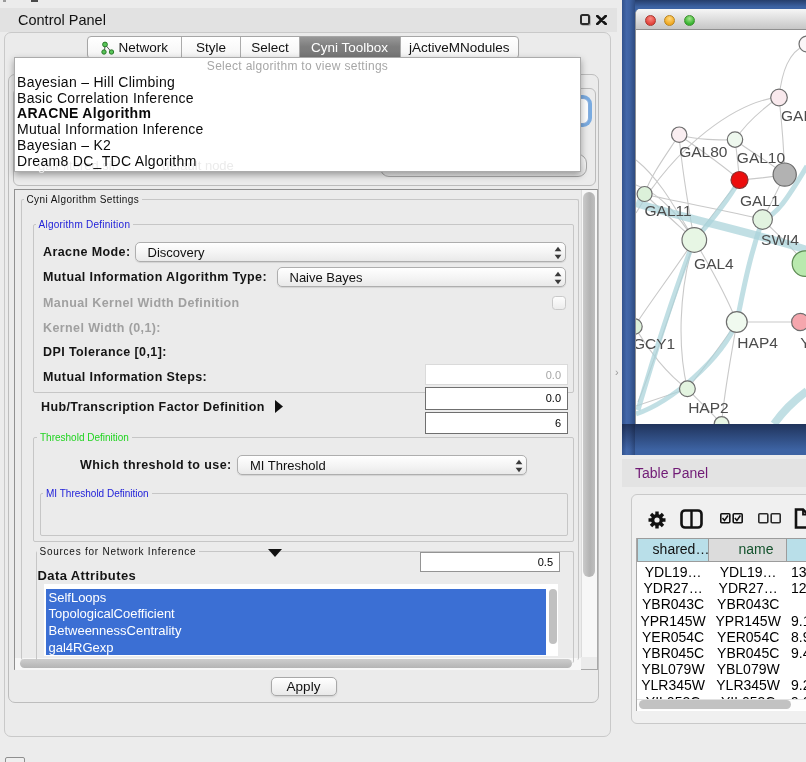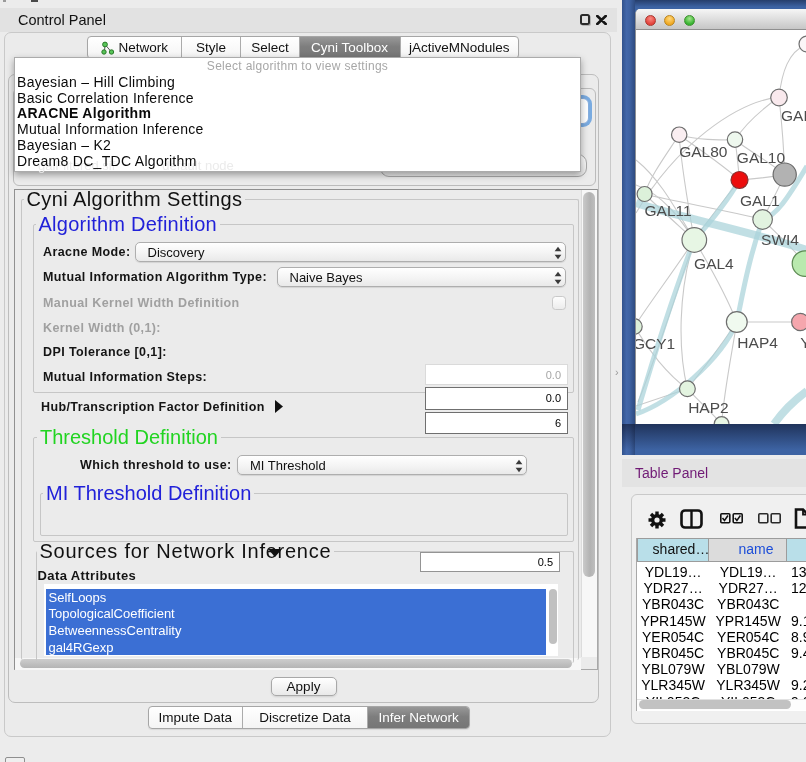--- a/index.html
+++ b/index.html
@@ -1,21 +1,21 @@
 <!DOCTYPE html>
 <html><head>
 <meta charset="utf-8">
 <style>
 * { margin:0; padding:0; box-sizing:border-box; }
 html,body { width:806px; height:762px; }
 #root { position:relative; width:806px; height:762px; background:#ececec; overflow:hidden;
   font-family:"Liberation Sans", sans-serif; }
 .abs { position:absolute; }
 .fs { position:absolute; border:1px solid #c6c6c6; border-radius:2px; }
-.fst { position:absolute; background:#ebebeb; padding:0 3px; font-size:20px; line-height:15px; white-space:nowrap; }
+.fst { position:absolute; background:#ebebeb; padding:0 3px; font-size:10px; line-height:15px; white-space:nowrap; }
 .lbl { position:absolute; font-weight:bold; font-size:12.5px; color:#141414; white-space:nowrap; letter-spacing:0.4px;}
 .combo { position:absolute; border:1px solid #aeaeae; border-radius:5px;
   background:linear-gradient(#ffffff, #f4f4f4 55%, #e9e9e9); box-shadow:0 1px 1px rgba(0,0,0,0.10);
   font-size:13px; color:#111; }
 .combo span.t { position:absolute; left:12px; top:50%; transform:translateY(-50%); white-space:nowrap; }
 .carr { position:absolute; width:8px; }
 .field { position:absolute; background:#fff; font-size:11px; color:#000; text-align:right;margin-top:47px; }
 .field span { position:absolute; right:6px; top:50%; transform:translateY(-50%); }
 .seg { position:absolute; display:flex; border:1px solid #a6a6a6; border-radius:4px;
   background:linear-gradient(#ffffff,#f4f4f4); overflow:hidden; box-shadow:0 1px 1px rgba(0,0,0,0.08); }
@@ -140,25 +140,20 @@
     </svg>
   <div class="lbl" style="left:37.5px;top:568px;font-size:13px;">Data Attributes</div>
 
   <div class="abs" style="left:44px;top:584px;width:514px;height:72px;background:#fff;"></div>
   <div class="abs" style="left:46px;top:588.5px;width:500px;height:66.8px;background:#3b6fd4;"></div>
   <div class="abs" style="left:48.5px;top:589.5px;font-size:13px;color:#fff;line-height:16.7px;">SelfLoops<br>TopologicalCoefficient<br>BetweennessCentrality<br>gal4RGexp</div>
   <div class="abs" style="left:549px;top:589px;width:8px;height:55px;border-radius:4px;background:#c0c0c0;"></div>
 
   <div class="abs" style="left:270.5px;top:676.5px;width:66px;height:19.5px;border:1px solid #a8a8a8;border-radius:5px;background:linear-gradient(#ffffff,#e9e9e9);box-shadow:0 1px 2px rgba(0,0,0,0.12);text-align:center;font-size:13.5px;line-height:18px;color:#111;">Apply</div>
 
-  <div class="seg" style="left:147.5px;top:706px;width:322.5px;height:23px;">
-    <div style="width:94px;">Impute Data</div>
-    <div style="width:126px;">Discretize Data</div>
-    <div class="sel" style="width:102.5px;">Infer Network</div>
-  </div>
 
   <div class="abs" style="left:615px;top:366px;font-size:11px;color:#9a9a9a;">›</div>
 
   <div class="abs" style="left:4.5px;top:757px;width:20px;height:10px;border:1.5px solid #8f8f8f;border-radius:2px;background:#efefef;"></div>
 
   <div class="abs" style="left:622px;top:0;width:184px;height:455px;background:#3d63a3;"></div>
   <div class="abs" style="left:622px;top:0;width:184px;height:7px;background:linear-gradient(rgba(10,16,40,0.45),rgba(10,16,40,0));"></div>
   <div class="abs" style="left:622px;top:0;width:13px;height:455px;background:linear-gradient(90deg,#32528c 0,#4267aa 35%,#3e62a2 60%,#2e4b80 100%);"></div>
   <div class="abs" style="left:622px;top:424px;width:184px;height:26px;background:linear-gradient(rgba(8,12,32,0.55),rgba(8,12,32,0));"></div>
 
@@ -269,21 +264,21 @@
   </svg>
   <svg class="abs" style="left:794px;top:508px;" width="14" height="21" viewBox="0 0 14 21">
     <path d="M2 1.5 H9 L14 6.5 V19.5 H2 Z" fill="none" stroke="#111" stroke-width="2.6"></path>
     <path d="M9 1.5 V6.5 H14" fill="none" stroke="#111" stroke-width="1.8"></path>
   </svg>
 
   <div class="abs" style="left:636px;top:537.5px;width:176px;height:173.5px;background:#fff;border-left:1px solid #a8a8a8;overflow:hidden;">
     <div class="abs" style="left:0;top:0;width:72.2px;height:24.5px;background:#b9dfe9;border:1px solid #9c9c9c;"></div>
     <div class="abs" style="left:14px;top:0;width:60px;height:24.5px;text-align:center;font-size:14px;line-height:23px;color:#111;">shared…</div>
     <div class="abs" style="left:72.2px;top:0;width:78px;height:24.5px;background:#dcdcdc;border:1px solid #9c9c9c;border-left:none;"></div>
-    <div class="abs" style="left:95px;top:0;width:48px;height:24.5px;text-align:center;font-size:14px;line-height:23px;color:#1d4ed8;">name</div>
+    <div class="abs" style="left:95px;top:0;width:48px;height:24.5px;text-align:center;font-size:14px;line-height:23px;color:#14532d;">name</div>
     <div class="abs" style="left:150.2px;top:0;width:26px;height:24.5px;background:#b9dfe9;border:1px solid #9c9c9c;border-left:none;"></div>
     <div class="abs" style="left:0;top:26.5px;width:72.2px;text-align:center;font-size:14px;line-height:16.2px;color:#000;">YDL19…<br>YDR27…<br>YBR043C<br>YPR145W<br>YER054C<br>YBR045C<br>YBL079W<br>YLR345W<br>YIL053C</div>
     <div class="abs" style="left:72.2px;top:26.5px;width:78px;text-align:center;font-size:14px;line-height:16.2px;color:#000;">YDL19…<br>YDR27…<br>YBR043C<br>YPR145W<br>YER054C<br>YBR045C<br>YBL079W<br>YLR345W<br>YIL053C</div>
     <div class="abs" style="left:154px;top:26.5px;width:30px;font-size:14px;line-height:16.2px;color:#000;white-space:pre;">13.2
 12.1
 
 9.1
 8.9
 9.4
 

